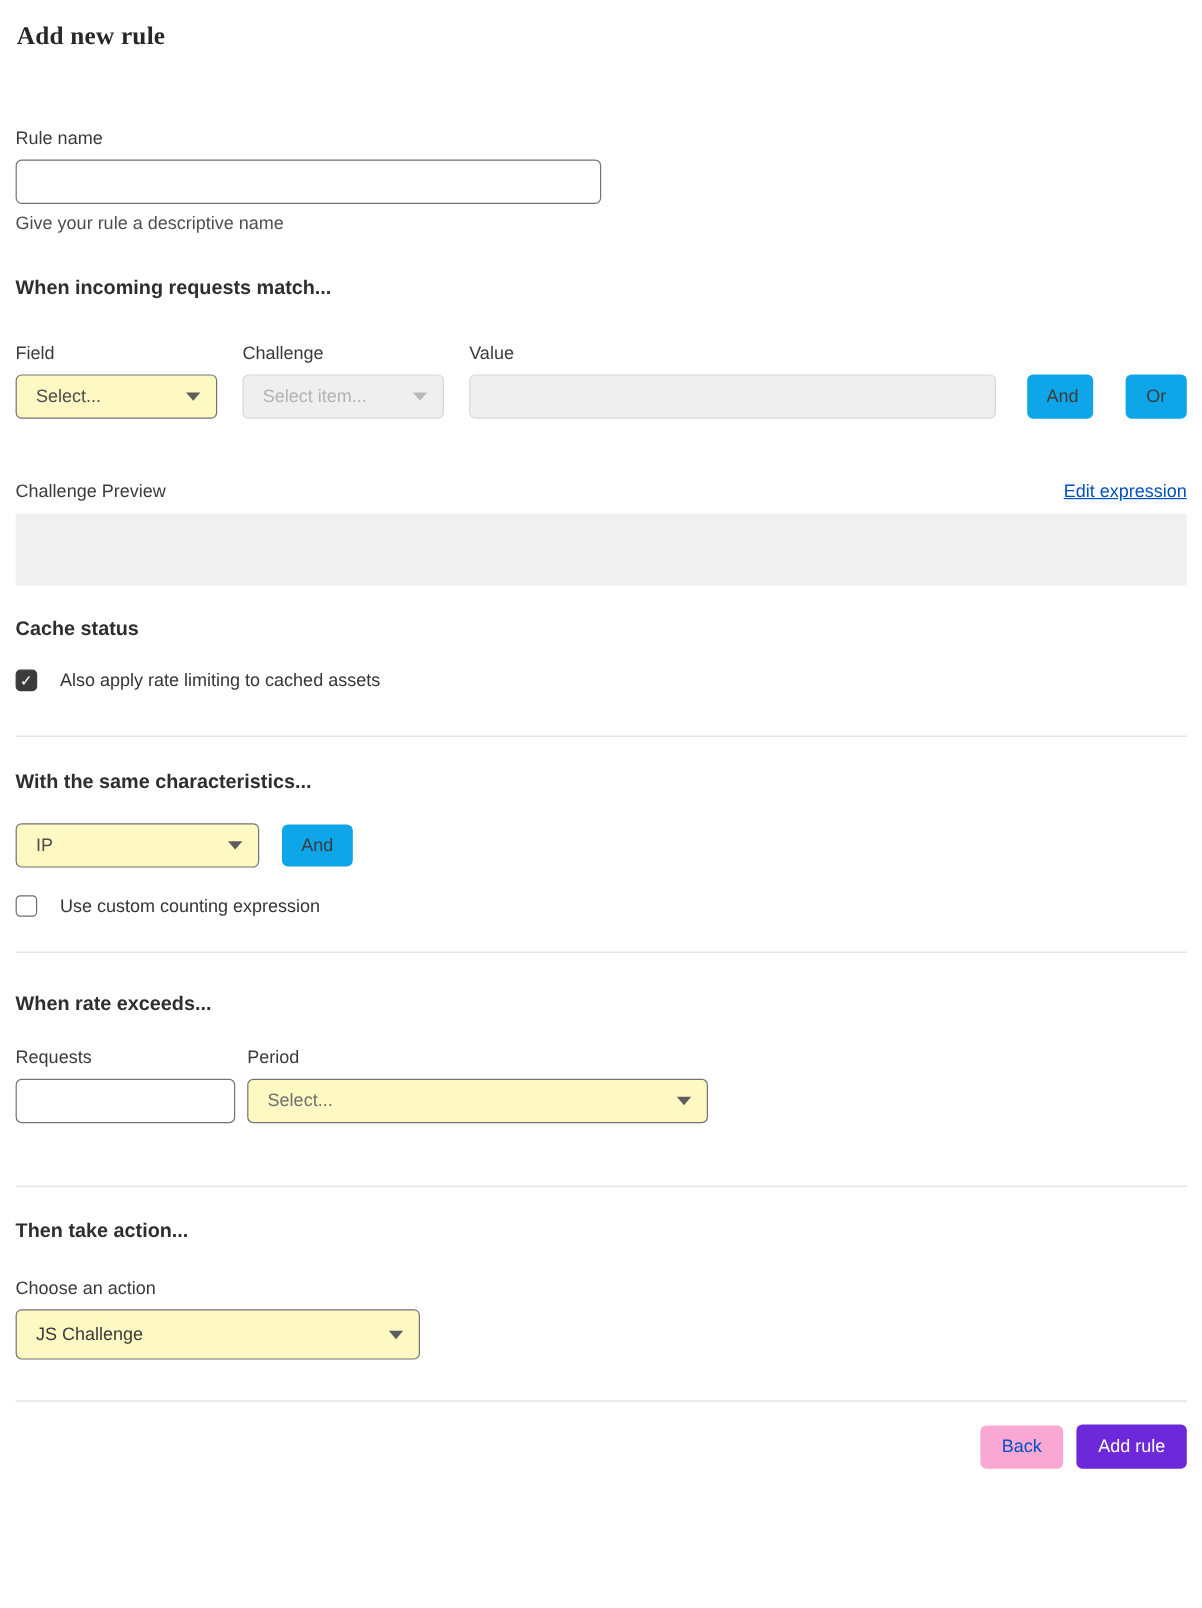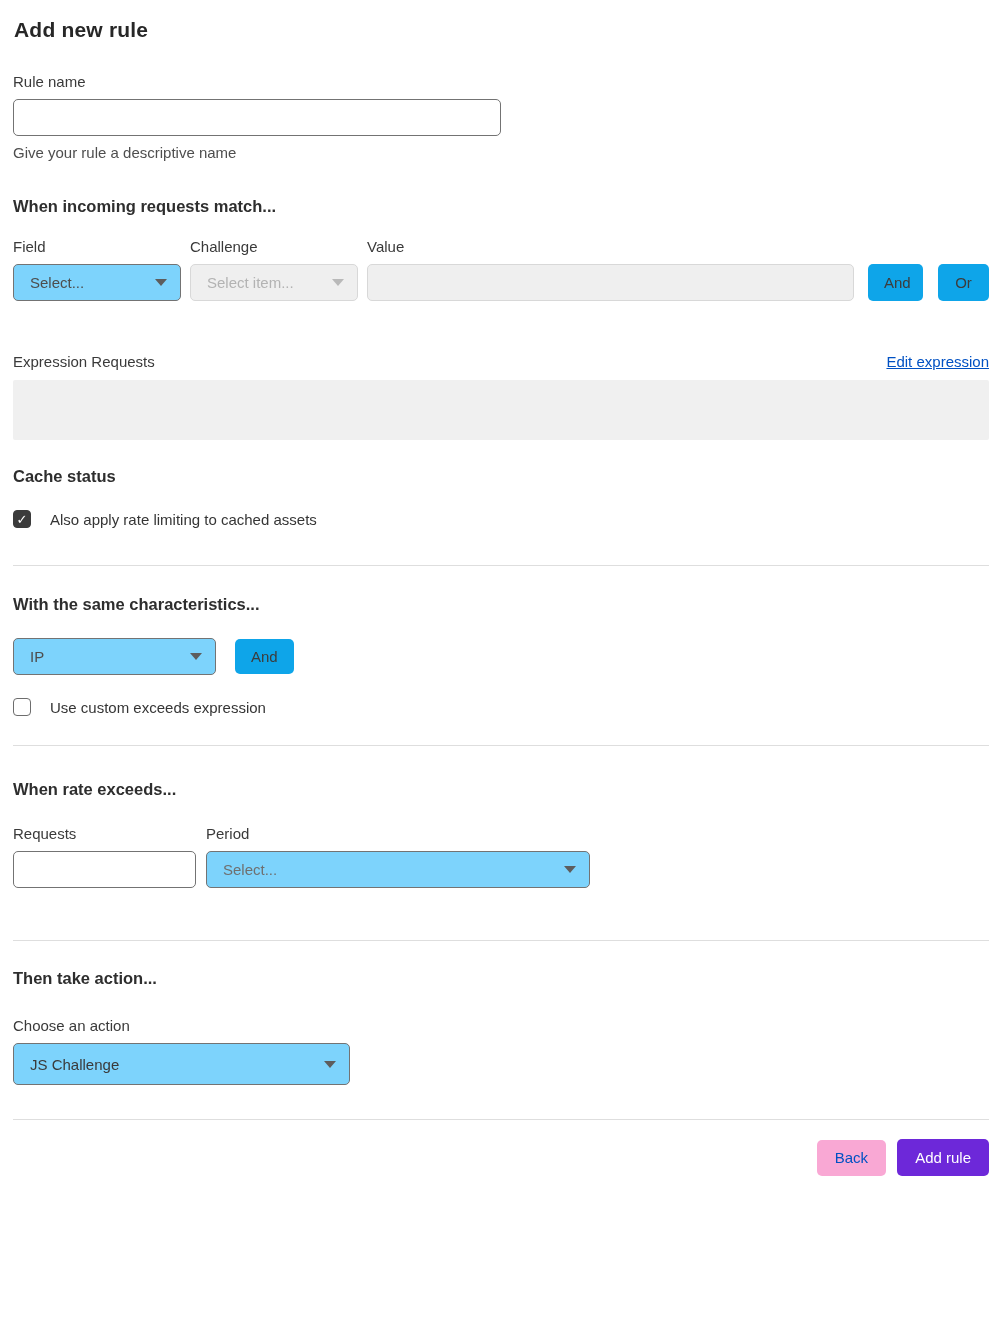--- a/index.html
+++ b/index.html
@@ -12,20 +12,21 @@
     overflow: hidden;
   }
   .page { padding: 18px 13px 0 13px; }
 
   h1.page-title {
     font-size: 21px;
     font-weight: 700;
     color: #272727;
     margin: 0 0 0 1px;
     letter-spacing: 0.2px;
+    font-family: Liberation Serif, serif;
   }
 
   .section-heading {
     font-size: 16.5px;
     font-weight: 700;
     color: #2e2e2e;
     margin: 0;
   }
 
   .field-label {
@@ -58,21 +59,21 @@
     background: #efefef;
     border-color: #d8d8d8;
     color: #b0b0b0;
   }
 
   
   .select {
     height: 37px;
     border: 1px solid #737373;
     border-radius: 5px;
-    background: #7dd3fc;
+    background: #fef9c3;
     display: flex;
     align-items: center;
     justify-content: space-between;
     padding: 0 13px 0 16px;
     font-size: 15px;
     color: #4d4d4d;
     cursor: pointer;
   }
   .select .caret {
     width: 0; height: 0;
@@ -99,21 +100,21 @@
     border: none;
     border-radius: 5px;
     height: 37px;
     padding: 0 16px;
     cursor: pointer;
   }
 
   
   .row { display: flex; align-items: flex-end; }
 
-  .match-row { margin-top: 22px; }
+  .match-row { margin-top: 36px; gap: 12px; }
   .match-col-field { width: 168px; margin-right: 9px; }
   .match-col-operator { width: 168px; margin-right: 9px; }
   .match-col-value { flex: 1; margin-right: 14px; }
   .match-and { width: 55px; margin-right: 15px; }
   .match-or { width: 51px; }
 
   
   .expr-header {
     display: flex;
     justify-content: space-between;
@@ -200,21 +201,21 @@
     cursor: pointer;
   }
 </style>
 </head>
 <body>
 
 <div class="page">
 
   <h1 class="page-title">Add new rule</h1>
 
-  <div style="margin-top:31px; width:488px;">
+  <div style="margin-top:64px; width:488px;">
     <div class="field-label">Rule name</div>
     <input class="text-input" type="text" value="" style="">
     <div class="helper-text">Give your rule a descriptive name</div>
   </div>
 
   <div style="margin-top:36px;">
     <div class="section-heading">When incoming requests match...</div>
 
     <div class="row match-row">
       <div class="match-col-field">
@@ -238,21 +239,21 @@
         <input class="text-input" type="text" disabled="" value="" style="">
       </div>
 
       <button class="btn-gray match-and">And</button>
       <button class="btn-gray match-or">Or</button>
     </div>
   </div>
 
   <div>
     <div class="expr-header">
-      <div class="field-label" style="margin-bottom:0;">Expression Requests</div>
+      <div class="field-label" style="margin-bottom:0;">Challenge Preview</div>
       <a class="expr-link">Edit expression</a>
     </div>
     <div class="expr-box"></div>
   </div>
 
   <div style="margin-top:27px;">
     <div class="section-heading">Cache status</div>
     <div class="checkbox-row">
       <span class="checkbox checked">
         <span>✓</span>
@@ -267,21 +268,21 @@
     <div class="section-heading">With the same characteristics...</div>
     <div class="row" style="margin-top:24px; align-items:center;">
       <div class="select" style="width:203px;">
         <span>IP</span>
         <span class="caret"></span>
       </div>
       <button class="btn-gray" style="margin-left:19px; height:35px;">And</button>
     </div>
     <div class="checkbox-row" style="margin-top:23px;">
       <span class="checkbox unchecked"></span>
-      <span class="checkbox-label">Use custom exceeds expression</span>
+      <span class="checkbox-label">Use custom counting expression</span>
     </div>
   </div>
 
   <hr class="divider" style="margin-top:29px;">
 
   <div style="margin-top:34px;">
     <div class="section-heading">When rate exceeds...</div>
     <div class="row" style="margin-top:26px;">
       <div style="width:183px; margin-right:10px;">
         <div class="field-label">Requests</div>

